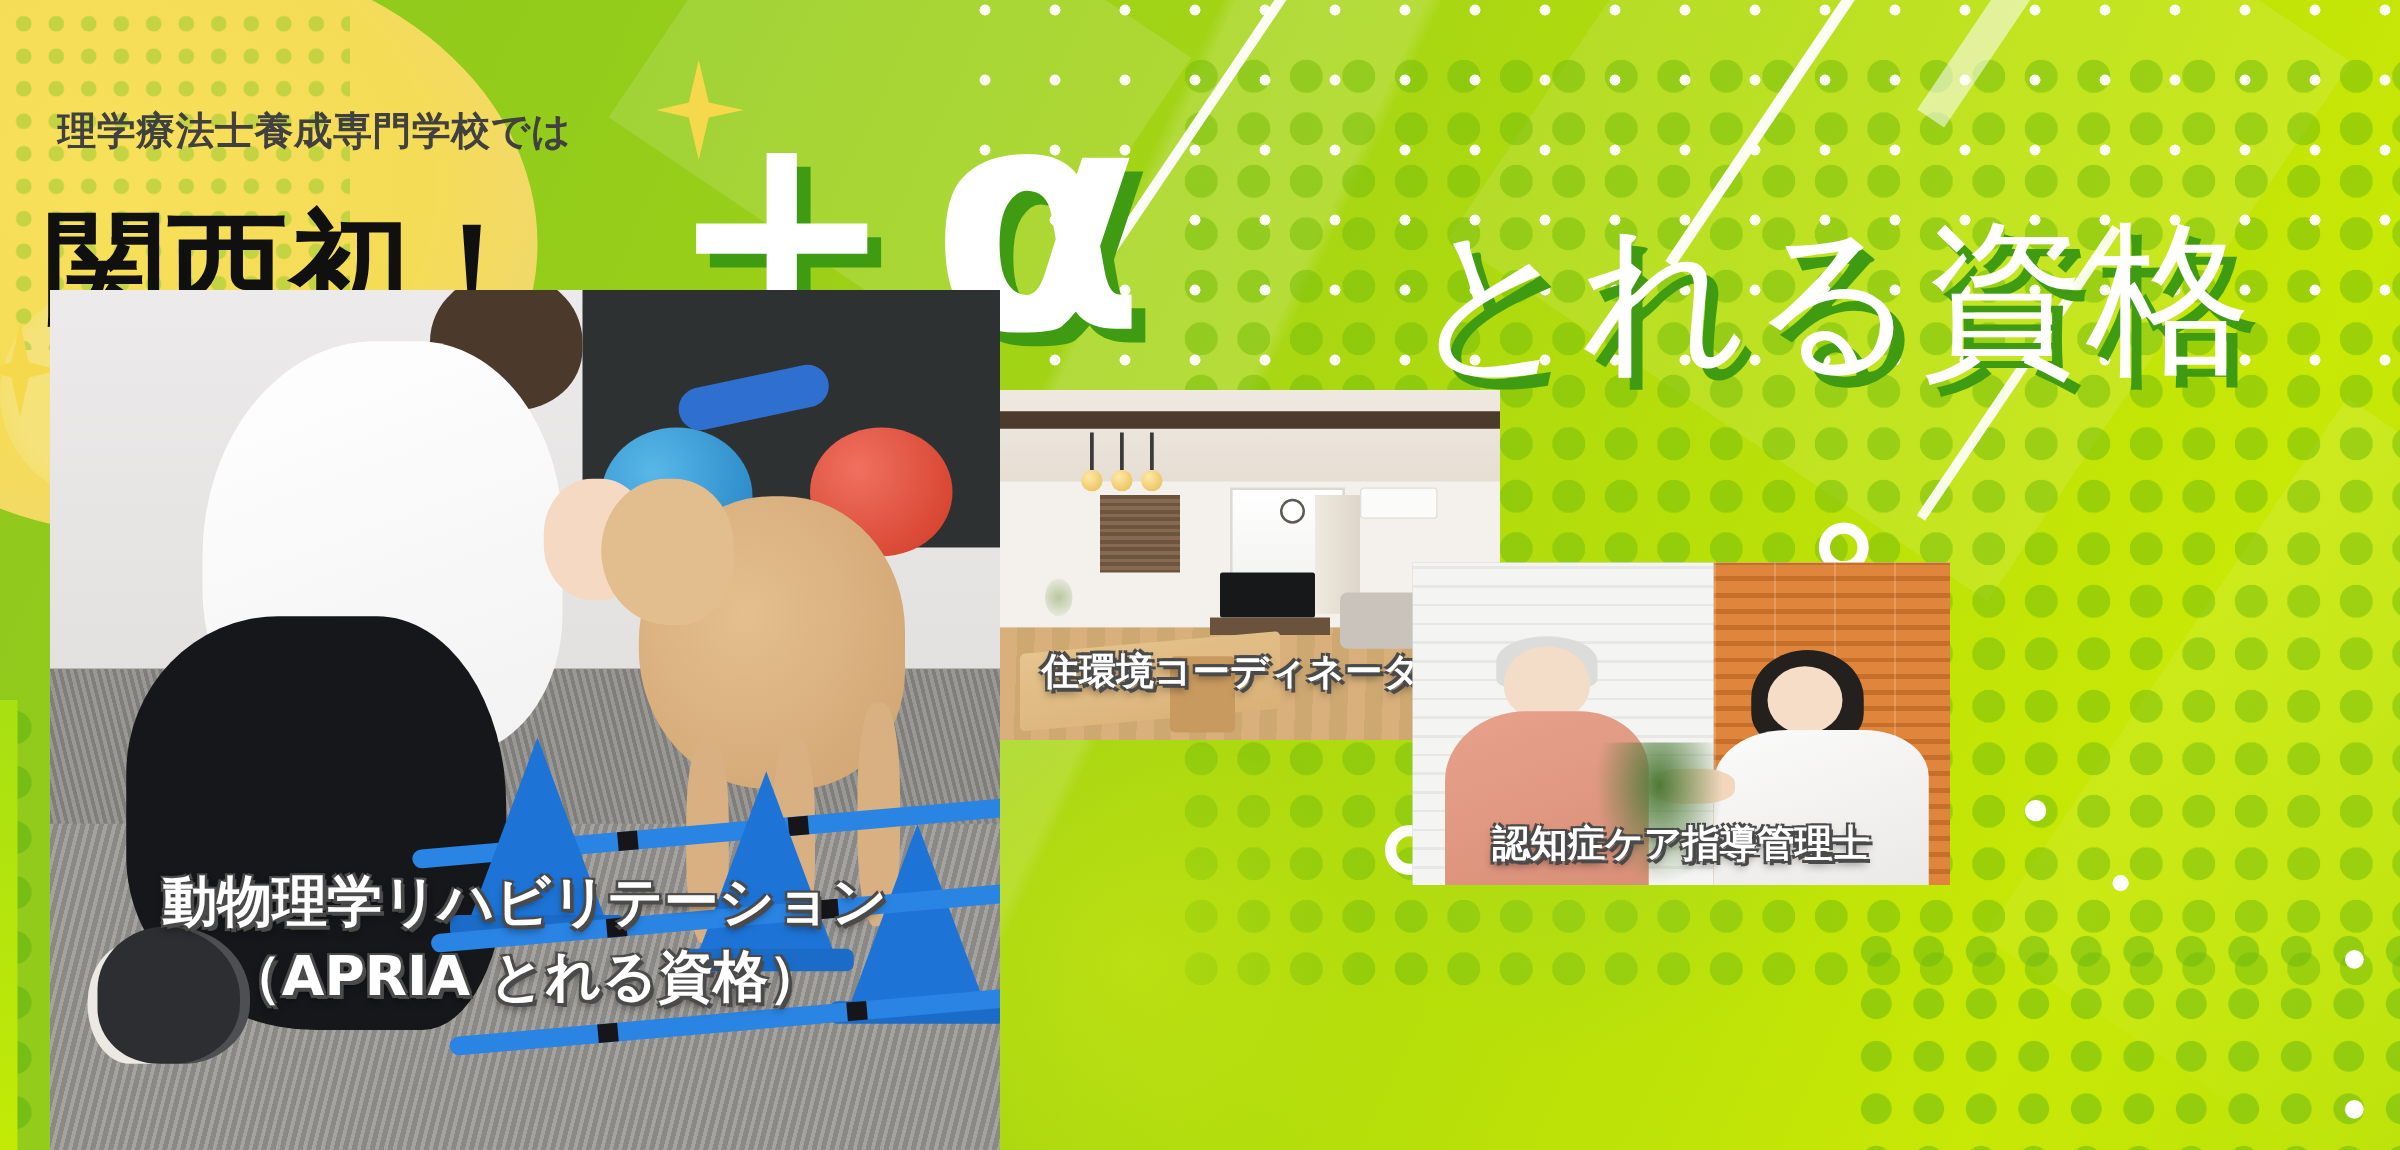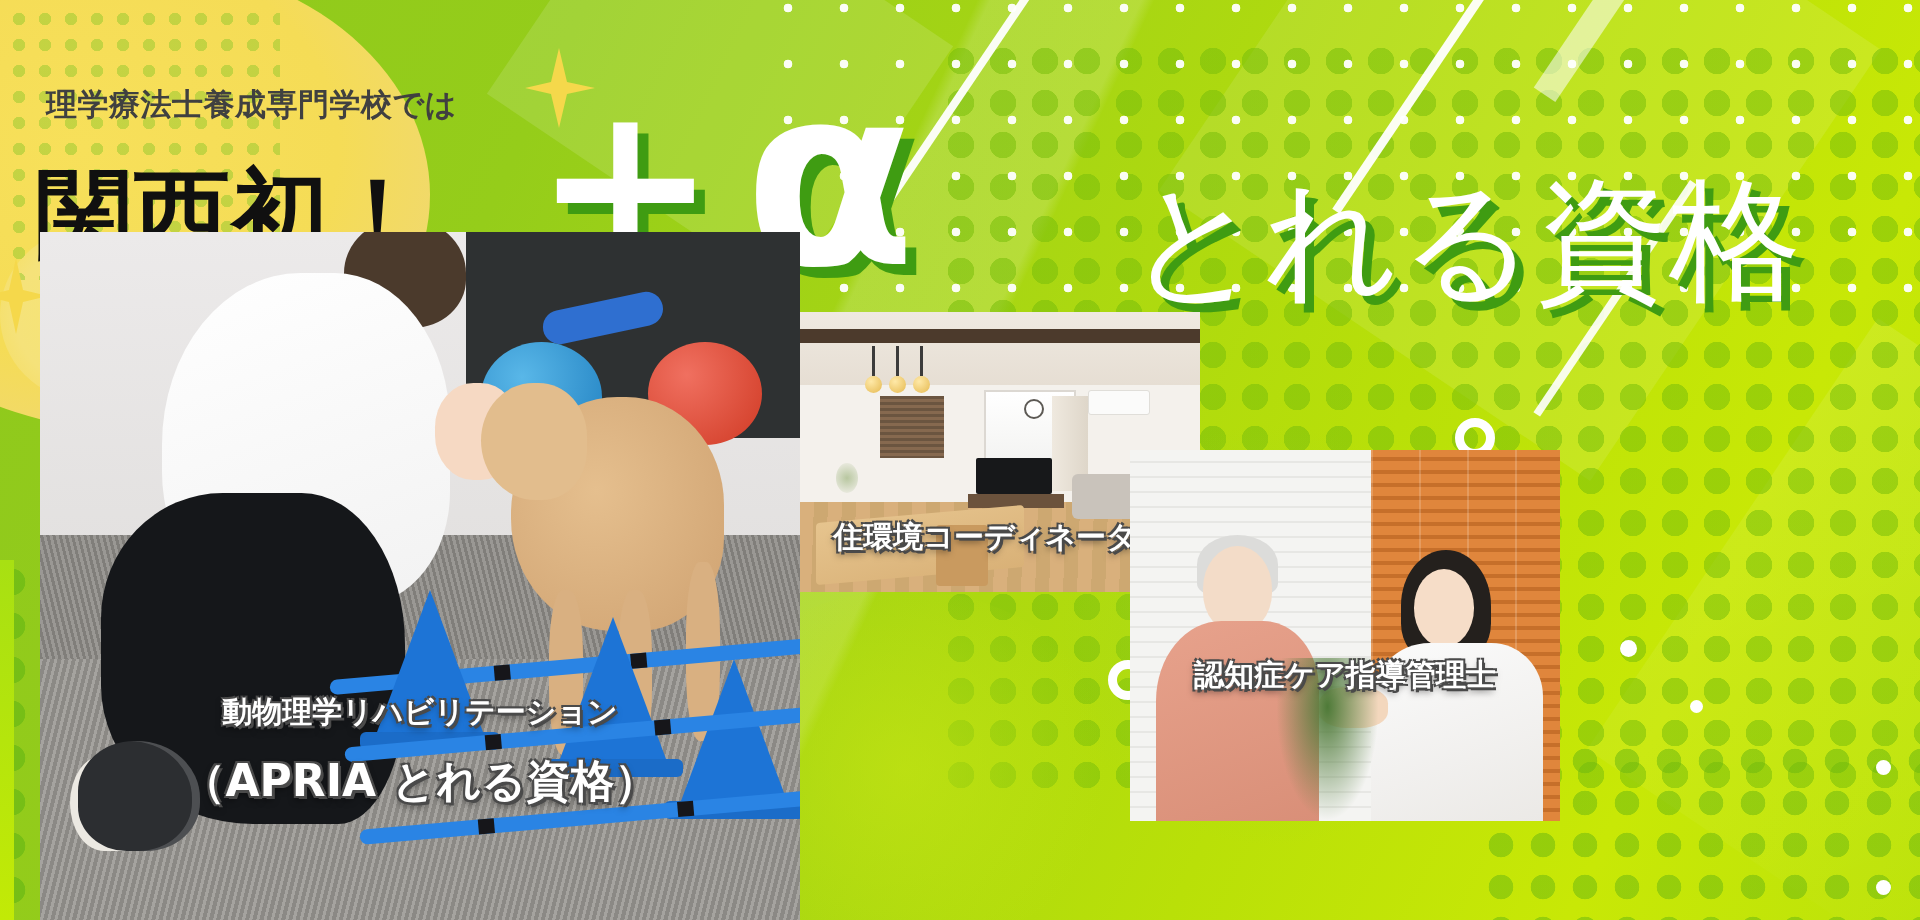--- a/index.html
+++ b/index.html
@@ -209,21 +209,21 @@
   .cone::after{content:"";position:absolute;left:-70px;top:142px;width:140px;height:18px;
     background:#1b6cc8;border-radius:6px;}
   .cone.c1{left:44%;top:52%;}
   .cone.c2{left:68%;top:56%;}
   .cone.c3{left:84%;top:62%;}
   .bar{position:absolute;height:15px;background:#2a84e4;border-radius:8px;}
   .bar.b1{left:38%;top:62%;width:64%;transform:rotate(-5deg);}
   .bar.b2{left:40%;top:72%;width:62%;transform:rotate(-5deg);}
   .bar.b3{left:42%;top:84%;width:60%;transform:rotate(-5deg);}
   .bar .seg{position:absolute;top:0;width:16px;height:100%;background:#16161a;}
-  #photo-dog .label.l1{top:460px;font-size:30px;}
+  #photo-dog .label.l1{top:460px;font-size:44px;}
   #photo-dog .label.l2{top:520px;font-size:44px;}
 
   
   #photo-living{
     left:800px;top:312px;width:400px;height:280px;
   }
   .lv-ceiling{position:absolute;left:0;top:0;width:100%;height:26%;
     background:linear-gradient(180deg,#efe9e1,#e6ded3);}
   .lv-beam{position:absolute;left:0;top:6%;width:100%;height:5%;background:#4c3a2c;}
   .lv-wall{position:absolute;left:0;top:26%;width:100%;height:42%;background:#f4f1ec;}
@@ -251,21 +251,21 @@
     border-radius:50%;background:radial-gradient(circle at 36% 32%,#ffe9a8,#e5b950);}
   .lv-pend.p1{left:18%;} .lv-pend.p2{left:24%;} .lv-pend.p3{left:30%;}
   .lv-clock{position:absolute;left:56%;top:31%;width:16px;height:16px;border-radius:50%;
     border:2px solid #5d5a55;background:#fff;}
   .lv-plant{position:absolute;left:9%;top:54%;width:22px;height:30px;
     background:radial-gradient(circle,#b8c7a0,rgba(184,199,160,0));border-radius:50%;}
   #photo-living .label{top:205px;font-size:30px;}
 
   
   #photo-care{
-    left:1130px;top:450px;width:430px;height:371px;
+    left:1130px;top:450px;width:430px;height:258px;
   }
   .cr-wall{position:absolute;left:0;top:0;width:56%;height:100%;
     background:repeating-linear-gradient(0deg,#f4f4f2 0 13px,#e7e7e4 13px 15px);}
   .cr-blind{position:absolute;left:56%;top:0;width:44%;height:100%;
     background:repeating-linear-gradient(0deg,#e0863c 0 9px,#c66f2a 9px 13px);}
   .cr-blind-slat{position:absolute;left:56%;top:0;width:44%;height:100%;
     background:repeating-linear-gradient(90deg,rgba(255,255,255,.18) 0 2px,rgba(0,0,0,0) 2px 48px);}
   .cr-elder-head{position:absolute;left:17%;top:26%;width:16%;height:23%;
     background:#f3dcc8;border-radius:50% 50% 46% 46%;}
   .cr-elder-hair{position:absolute;left:15.5%;top:23%;width:19%;height:16%;

